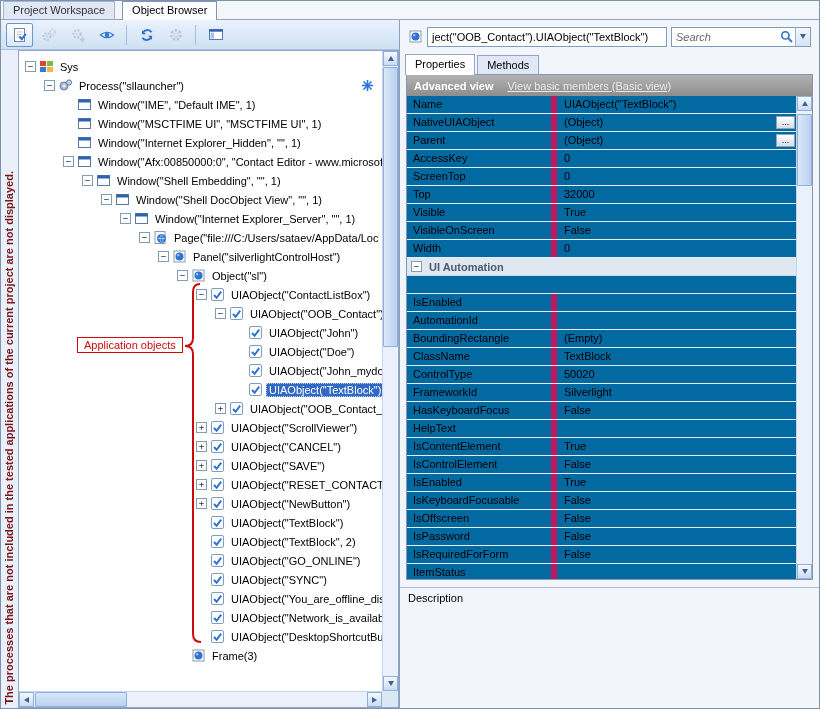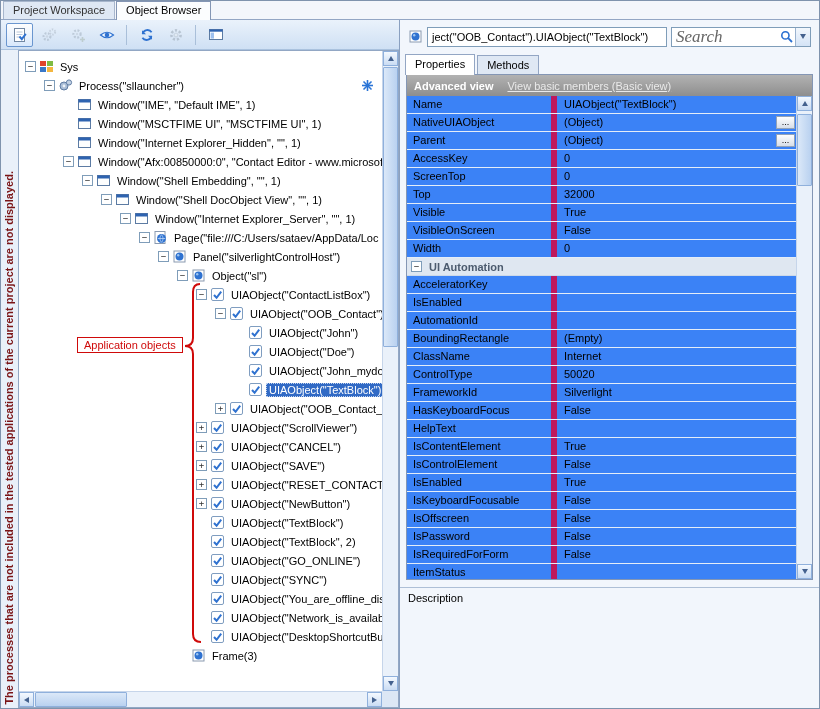--- a/index.html
+++ b/index.html
@@ -2,21 +2,21 @@
 <html><head>
 <meta charset="utf-8">
 <style>
   *{margin:0;padding:0;box-sizing:border-box}
   html,body{width:820px;height:709px;overflow:hidden}
   body{font-family:"Liberation Sans",sans-serif;font-size:11px;color:#000;background:#fff}
   .app{position:relative;width:820px;height:709px;background:#e9f0f9;border:1px solid #7f93ad;overflow:hidden}
 
   
   .tab-bar{position:absolute;left:0;top:0;width:100%;height:19px;background:#f3f6fb;border-bottom:1px solid #93a6c4;display:flex;align-items:flex-end;padding-left:2px}
-  .doc-tab{height:18px;line-height:17px;padding:0 9px;border:1px solid #a7b6cc;border-bottom:none;background:#dfe8f4;margin-right:1px;color:#333;cursor:default}
+  .doc-tab{height:18px;line-height:17px;padding:0 9px;border:1px solid #a7b6cc;border-bottom:none;background:#dfe8f4;margin-right:7px;color:#333;cursor:default}
   .doc-tab.active{background:#fbfdfe;height:19px;margin-bottom:-1px;border-color:#8496b4;color:#000}
 
   .main{position:absolute;top:19px;left:0;right:0;bottom:0;display:flex}
 
   
   .left-col{width:399px;display:flex;flex-direction:column;border-right:1px solid #8aa0c0;background:#e9f0f9;flex:none}
   .toolbar{height:30px;background:linear-gradient(#eaf2fb,#cfe0f4);border-bottom:1px solid #aac2de;display:flex;align-items:center;padding:0 5px;gap:2px;flex:none}
   .tb-btn{width:27px;height:24px;display:flex;align-items:center;justify-content:center;border:1px solid transparent;border-radius:2px}
   .tb-btn.pressed{background:linear-gradient(#fefefe,#d8e8fc);border-color:#6a96cf}
   .tb-btn.disabled{opacity:.45}
@@ -53,28 +53,28 @@
   .sb-thumb{position:absolute;background:linear-gradient(90deg,#dbe8f8,#b9d1f0);border:1px solid #8fb0dc;border-radius:1px}
   .vscroll .sb-thumb{left:0;width:15px}
   .hscroll .sb-thumb{top:0;height:15px;background:linear-gradient(#dbe8f8,#b9d1f0)}
 
   
   .right-col{flex:1;display:flex;flex-direction:column;background:#f2f6fc;min-width:0}
   .path-bar{height:33px;display:flex;align-items:center;gap:4px;padding:0 8px;flex:none}
   .obj-icon{width:15px;height:15px;display:inline-flex;flex:none}
   .path-field{flex:1;height:20px;border:1px solid #7f9db9;background:#fff;line-height:18px;padding:0 4px;overflow:hidden;white-space:nowrap}
   .search-box{width:140px;height:20px;border:1px solid #7f9db9;background:#fff;display:flex;align-items:center;flex:none}
-  .search-box input{flex:1;border:none;outline:none;font-family:Liberation Serif, serif;font-size:17px;padding:0 4px;min-width:0;background:transparent}
+  .search-box input{flex:1;border:none;outline:none;font-family:Liberation Sans, sans-serif;font-size:11px;padding:0 4px;min-width:0;background:transparent}
   .search-box input::placeholder{font-style:italic;color:#666}
   .search-mag{width:17px;display:flex;justify-content:center;flex:none}
   .search-dd{width:15px;height:18px;border-left:1px solid #9ab2cf;background:linear-gradient(#f2f7fd,#d4e3f6);display:flex;align-items:center;justify-content:center;flex:none}
   .pm-tabs{height:21px;display:flex;align-items:flex-end;padding-left:5px;flex:none}
   .pm-tab{height:19px;line-height:18px;padding:0 9px;border:1px solid #93a6c4;border-bottom:none;background:#dfe8f4;margin-right:2px;cursor:default}
   .pm-tab.active{background:#fff;height:21px;margin-bottom:-1px;position:relative;z-index:2}
-  .prop-panel{margin:0 6px;border:1px solid #8496b4;background:#3b82f6;height:506px;display:flex;flex-direction:column;position:relative;z-index:1;flex:none}
+  .prop-panel{margin:0 6px;border:1px solid #8496b4;background:#0369a1;height:506px;display:flex;flex-direction:column;position:relative;z-index:1;flex:none}
   .adv-header{height:21px;background:linear-gradient(#b2b2b2,#8e8e8e);color:#fff;display:flex;align-items:center;gap:14px;padding:0 7px;flex:none}
   .adv-header .title{font-weight:bold}
   .adv-header a{color:#e9e9e9;text-decoration:underline;cursor:pointer}
   .grid-wrap{flex:1;position:relative;overflow:hidden;min-height:0}
   .prop-grid{position:absolute;left:0;top:0;right:16px;bottom:0;overflow:hidden}
   .prop-row{height:18px;display:flex;border-bottom:1px solid #e4edf8;align-items:stretch}
   .prop-name{width:150px;padding:2px 0 0 6px;border-right:6px solid #be185d;flex:none;overflow:hidden;white-space:nowrap}
   .prop-value{flex:1;padding:1px 0 0 7px;display:flex;align-items:flex-start;overflow:hidden;white-space:nowrap}
   .prop-value .val{flex:1;padding-top:1px}
   .dots-btn{width:19px;height:13px;margin:1px 1px 0 0;border:1px solid #93a3b8;background:linear-gradient(#fefefe,#d7dee8);font-size:9px;line-height:7px;text-align:center;flex:none;font-family:"Liberation Sans",sans-serif}
@@ -660,21 +660,20 @@
                 <div class="prop-name">Width</div>
                 <div class="prop-value">
                   <span class="val">0</span>
                 </div>
               </div>
               <div class="cat-row">
                 <span class="expand-box">−</span>
                 <span class="cat-label">UI Automation</span>
               </div>
               <div class="prop-row">
-                <div class="prop-name">AcceleratorKey</div>
                 <div class="prop-value">
                   <span class="val"></span>
                 </div>
               </div>
               <div class="prop-row">
                 <div class="prop-name">IsEnabled</div>
                 <div class="prop-value">
                   <span class="val"></span>
                 </div>
               </div>
@@ -686,21 +685,21 @@
               </div>
               <div class="prop-row">
                 <div class="prop-name">BoundingRectangle</div>
                 <div class="prop-value">
                   <span class="val">(Empty)</span>
                 </div>
               </div>
               <div class="prop-row">
                 <div class="prop-name">ClassName</div>
                 <div class="prop-value">
-                  <span class="val">Internet</span>
+                  <span class="val">TextBlock</span>
                 </div>
               </div>
               <div class="prop-row">
                 <div class="prop-name">ControlType</div>
                 <div class="prop-value">
                   <span class="val">50020</span>
                 </div>
               </div>
               <div class="prop-row">
                 <div class="prop-name">FrameworkId</div>

